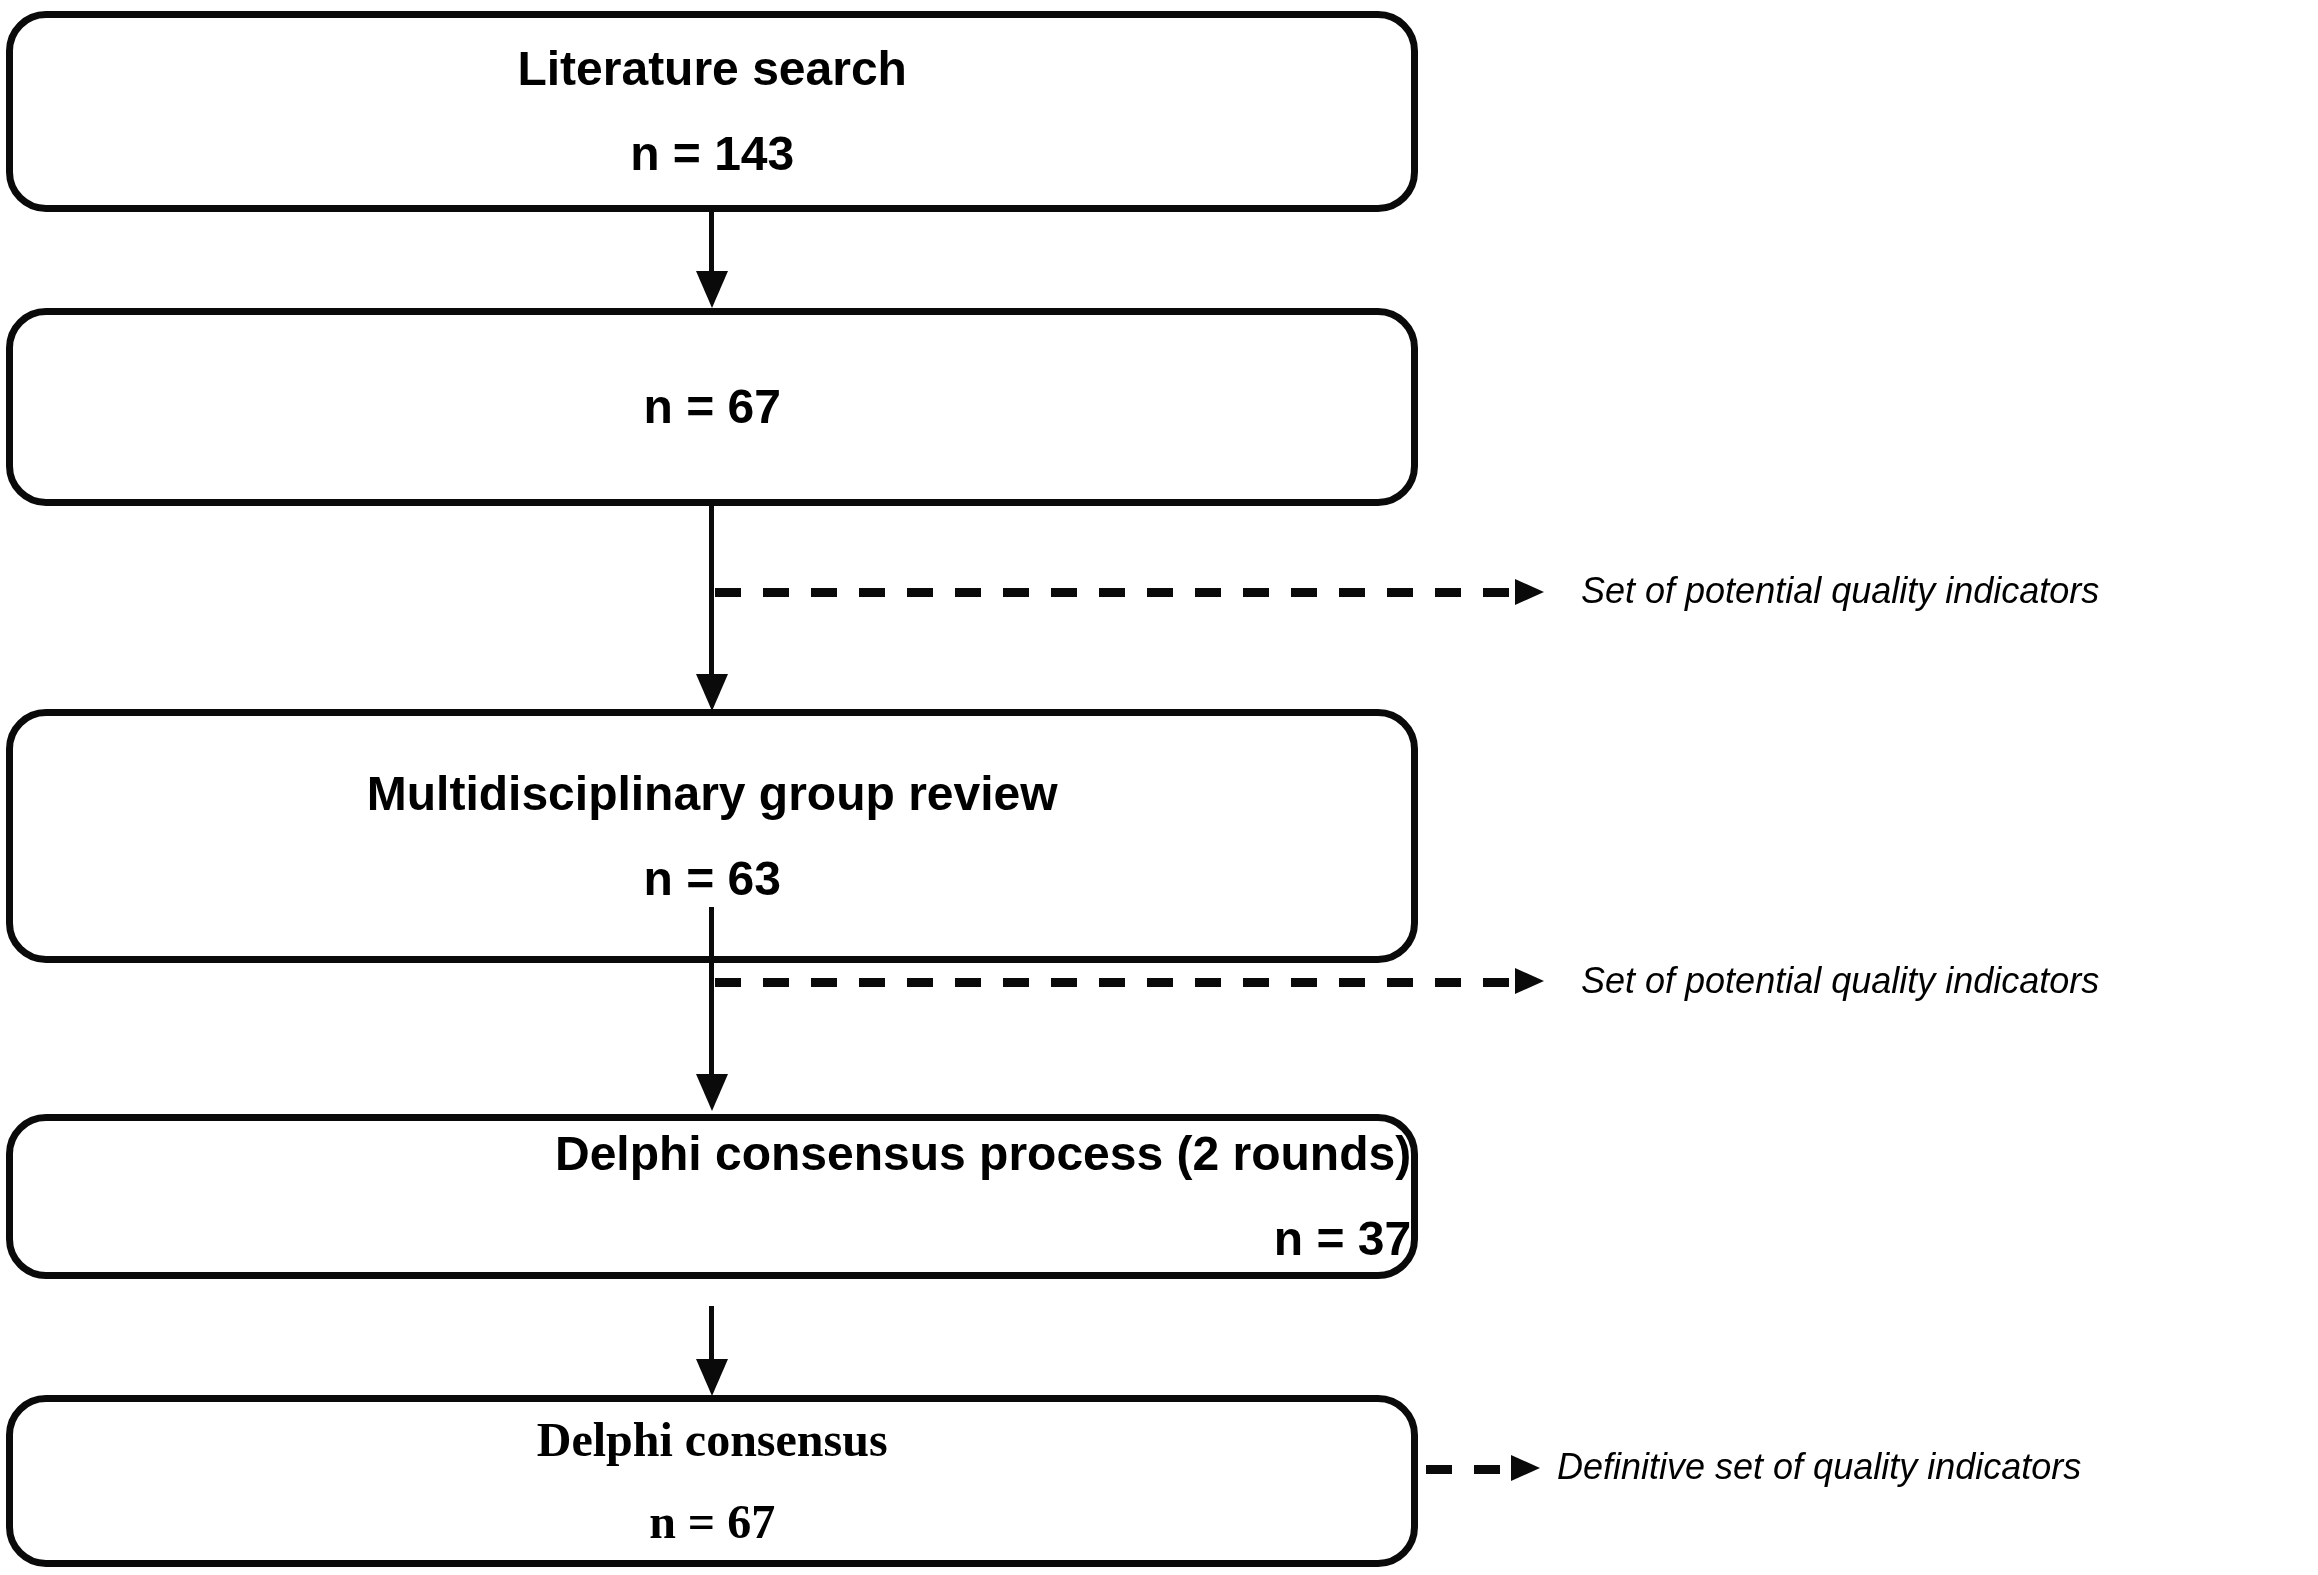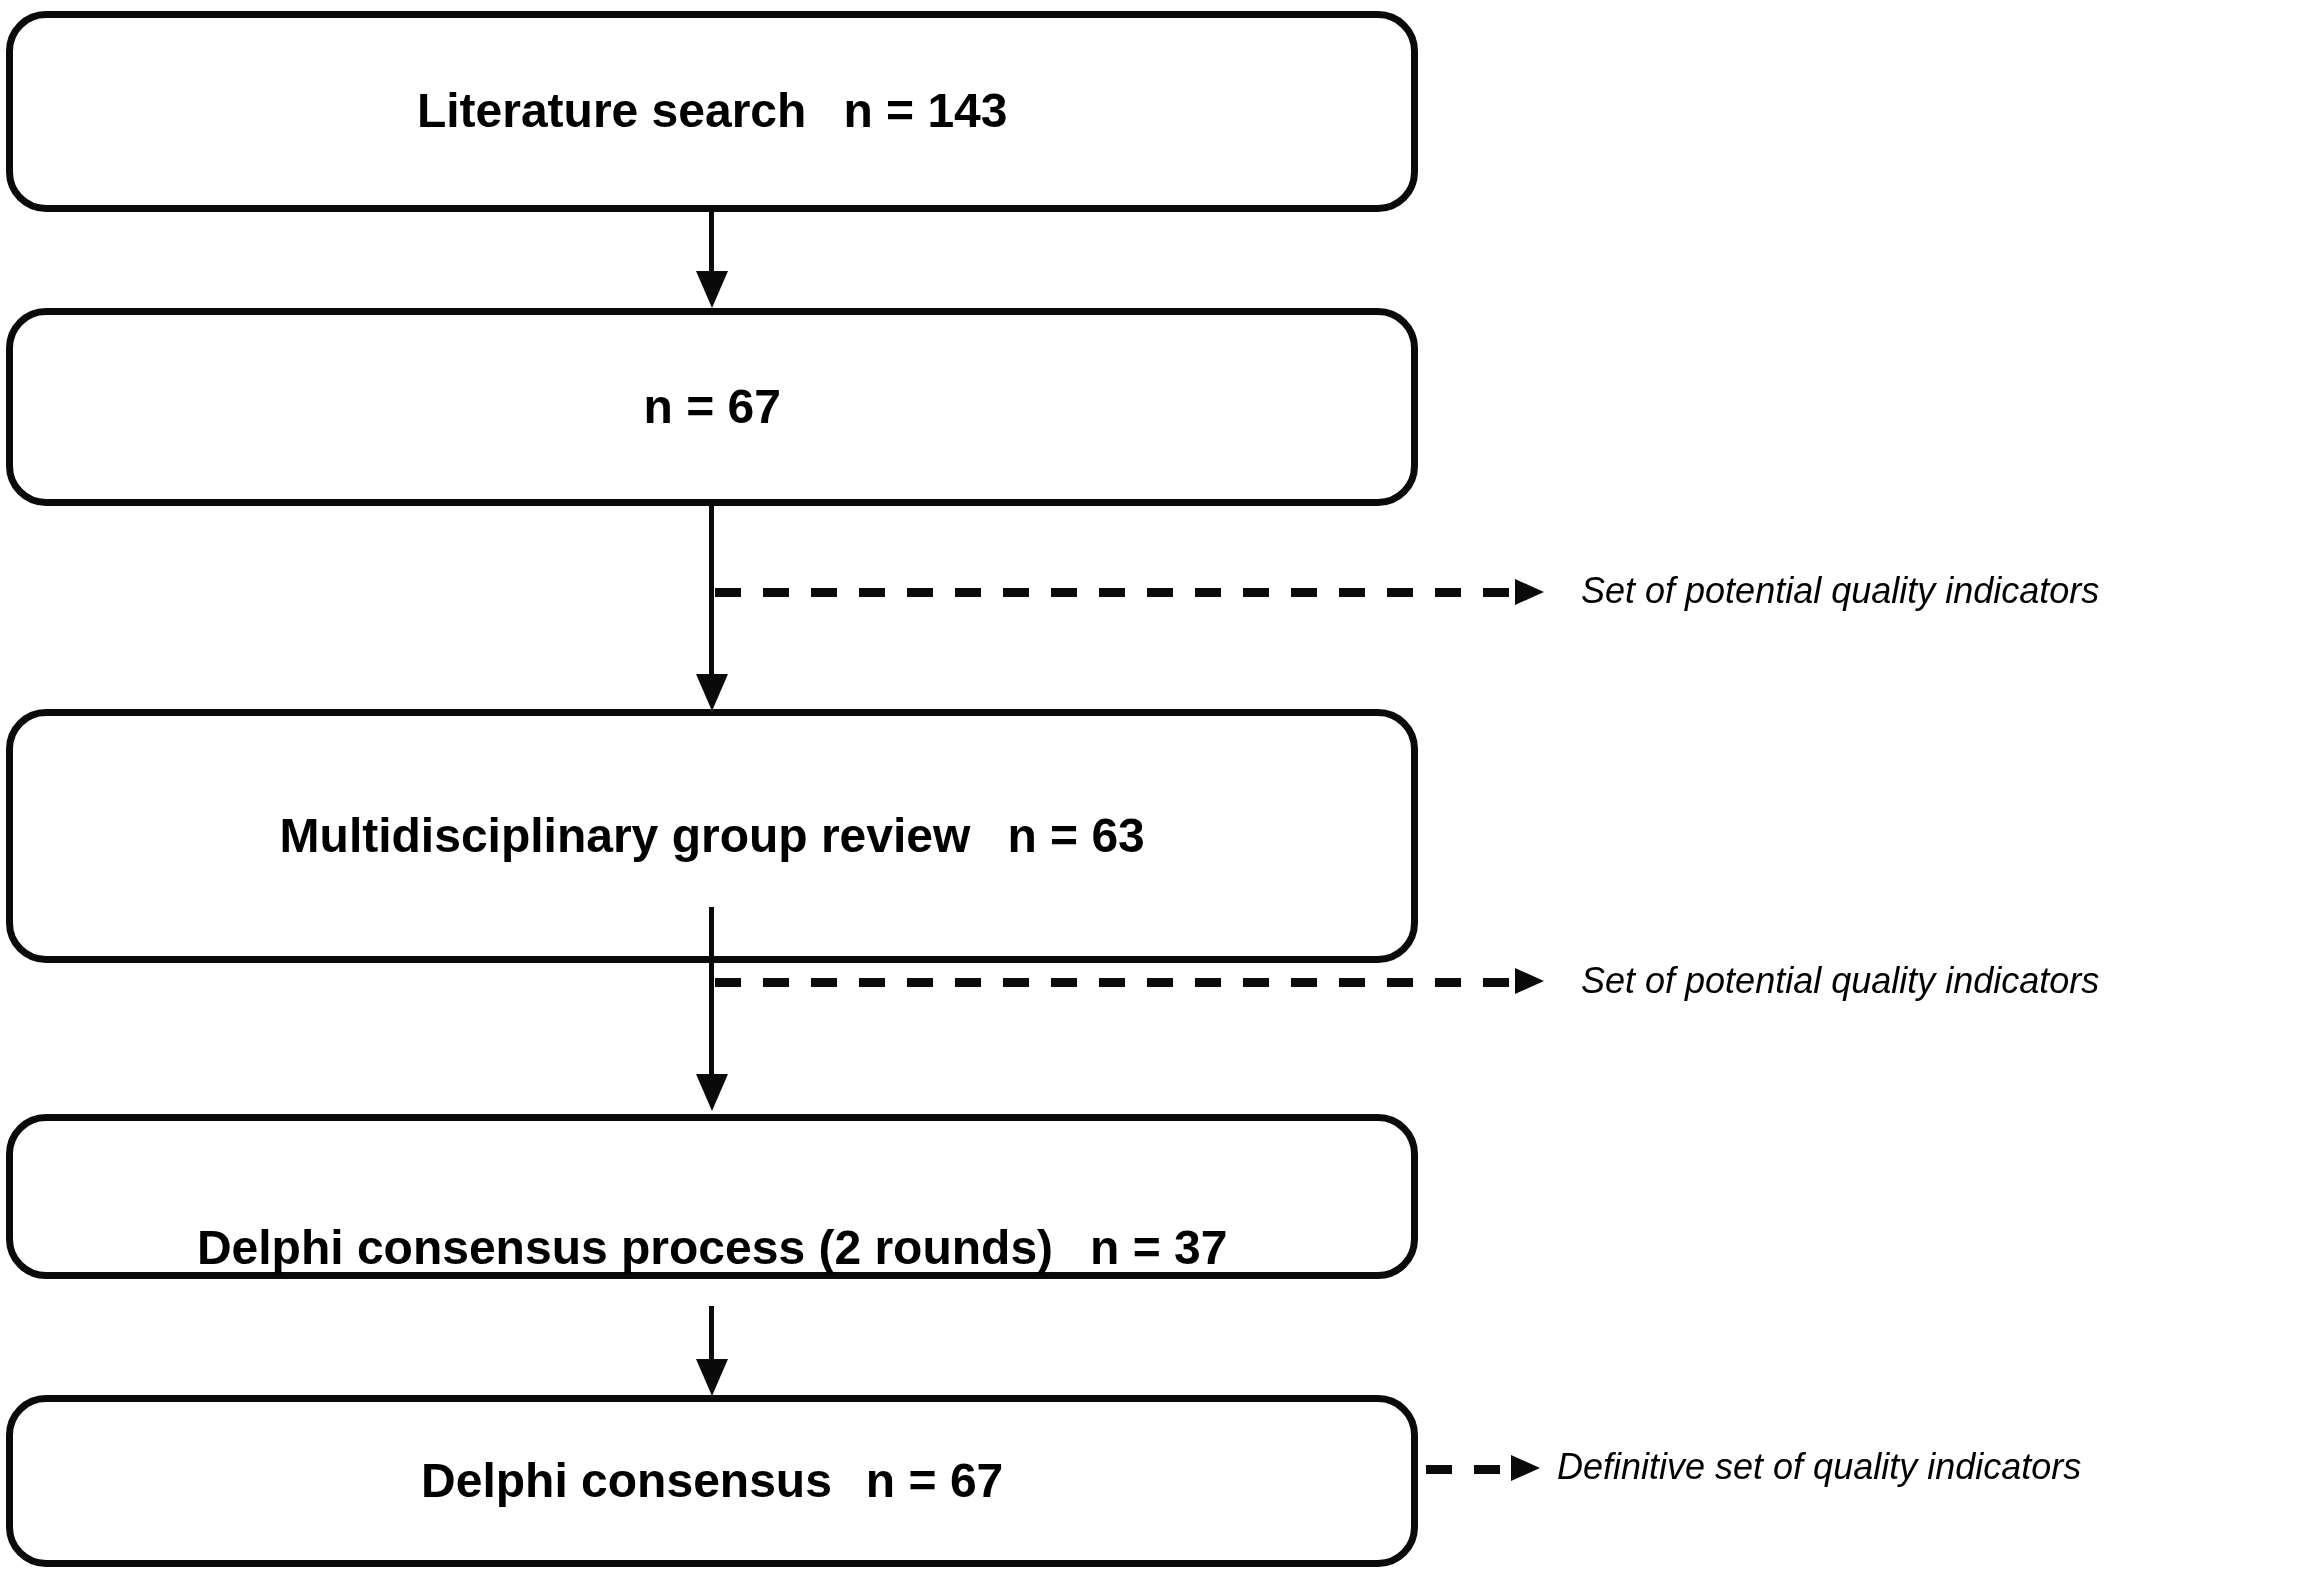--- a/index.html
+++ b/index.html
@@ -18,21 +18,21 @@
   }
   .flow-box {
     position: absolute;
     left: 6.2px;
     width: 1412px;
     box-sizing: border-box;
     border: 7.7px solid #0a0a0a;
     border-radius: 40px;
     background: #ffffff;
     display: flex;
-    flex-direction: row;
+    flex-direction: column;
     align-items: center;
     justify-content: center;
     gap: 37px;
   }
   .box-title, .box-count {
     font-weight: 700;
     font-size: 48px;
     line-height: 1;
     text-align: center;
     letter-spacing: 0px;
@@ -108,21 +108,21 @@
   <div class="side-label" style="left:1581px; top:982px;">Set of potential quality indicators</div>
 
   <div class="flow-box" style="top:1114px; height:165px;align-items:flex-end;">
     <div class="box-title">Delphi consensus process (2 rounds)</div>
     <div class="box-count">n = 37</div>
   </div>
 
   <div class="vline" style="left:709px; top:1306px; height:58px;"></div>
   <div class="head-down" style="left:696px; top:1359px;"></div>
 
-  <div class="flow-box" style="top:1395px; height:172px; gap:34px;">
+  <div class="flow-box" style="top:1395px; height:172px; gap:34px;font-family:Liberation Serif, serif;">
     <div class="box-title">Delphi consensus</div>
     <div class="box-count">n = 67</div>
   </div>
 
   <div class="dash-h" style="left:1426px; top:1465px; width:85px;"></div>
   <div class="head-right" style="left:1511px; top:1455px;"></div>
   <div class="side-label" style="left:1557px; top:1468px;">Definitive set of quality indicators</div>
 
 </div>
 

